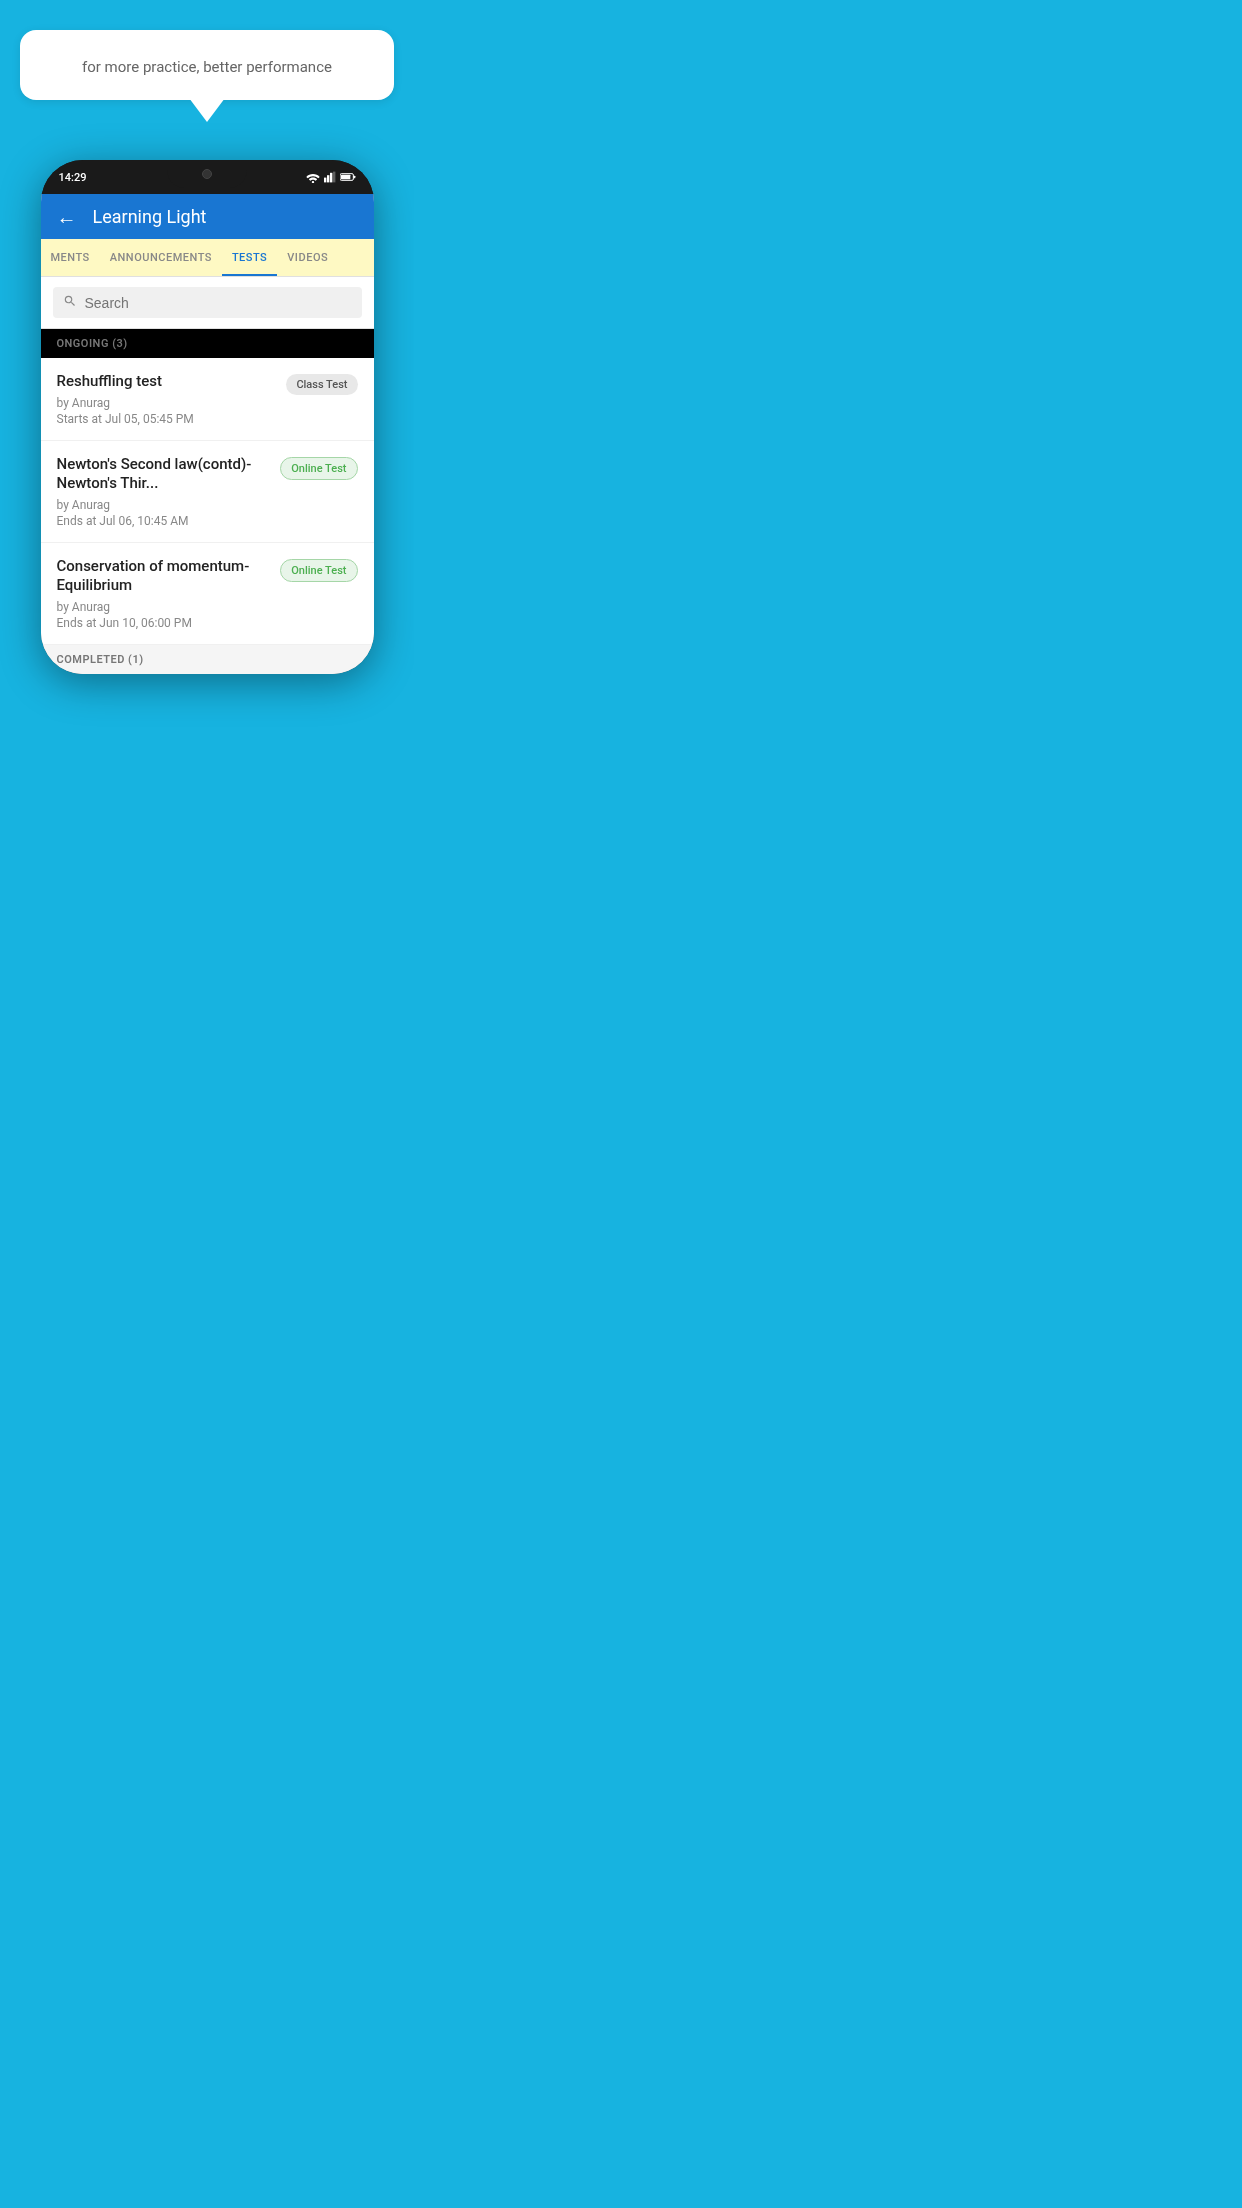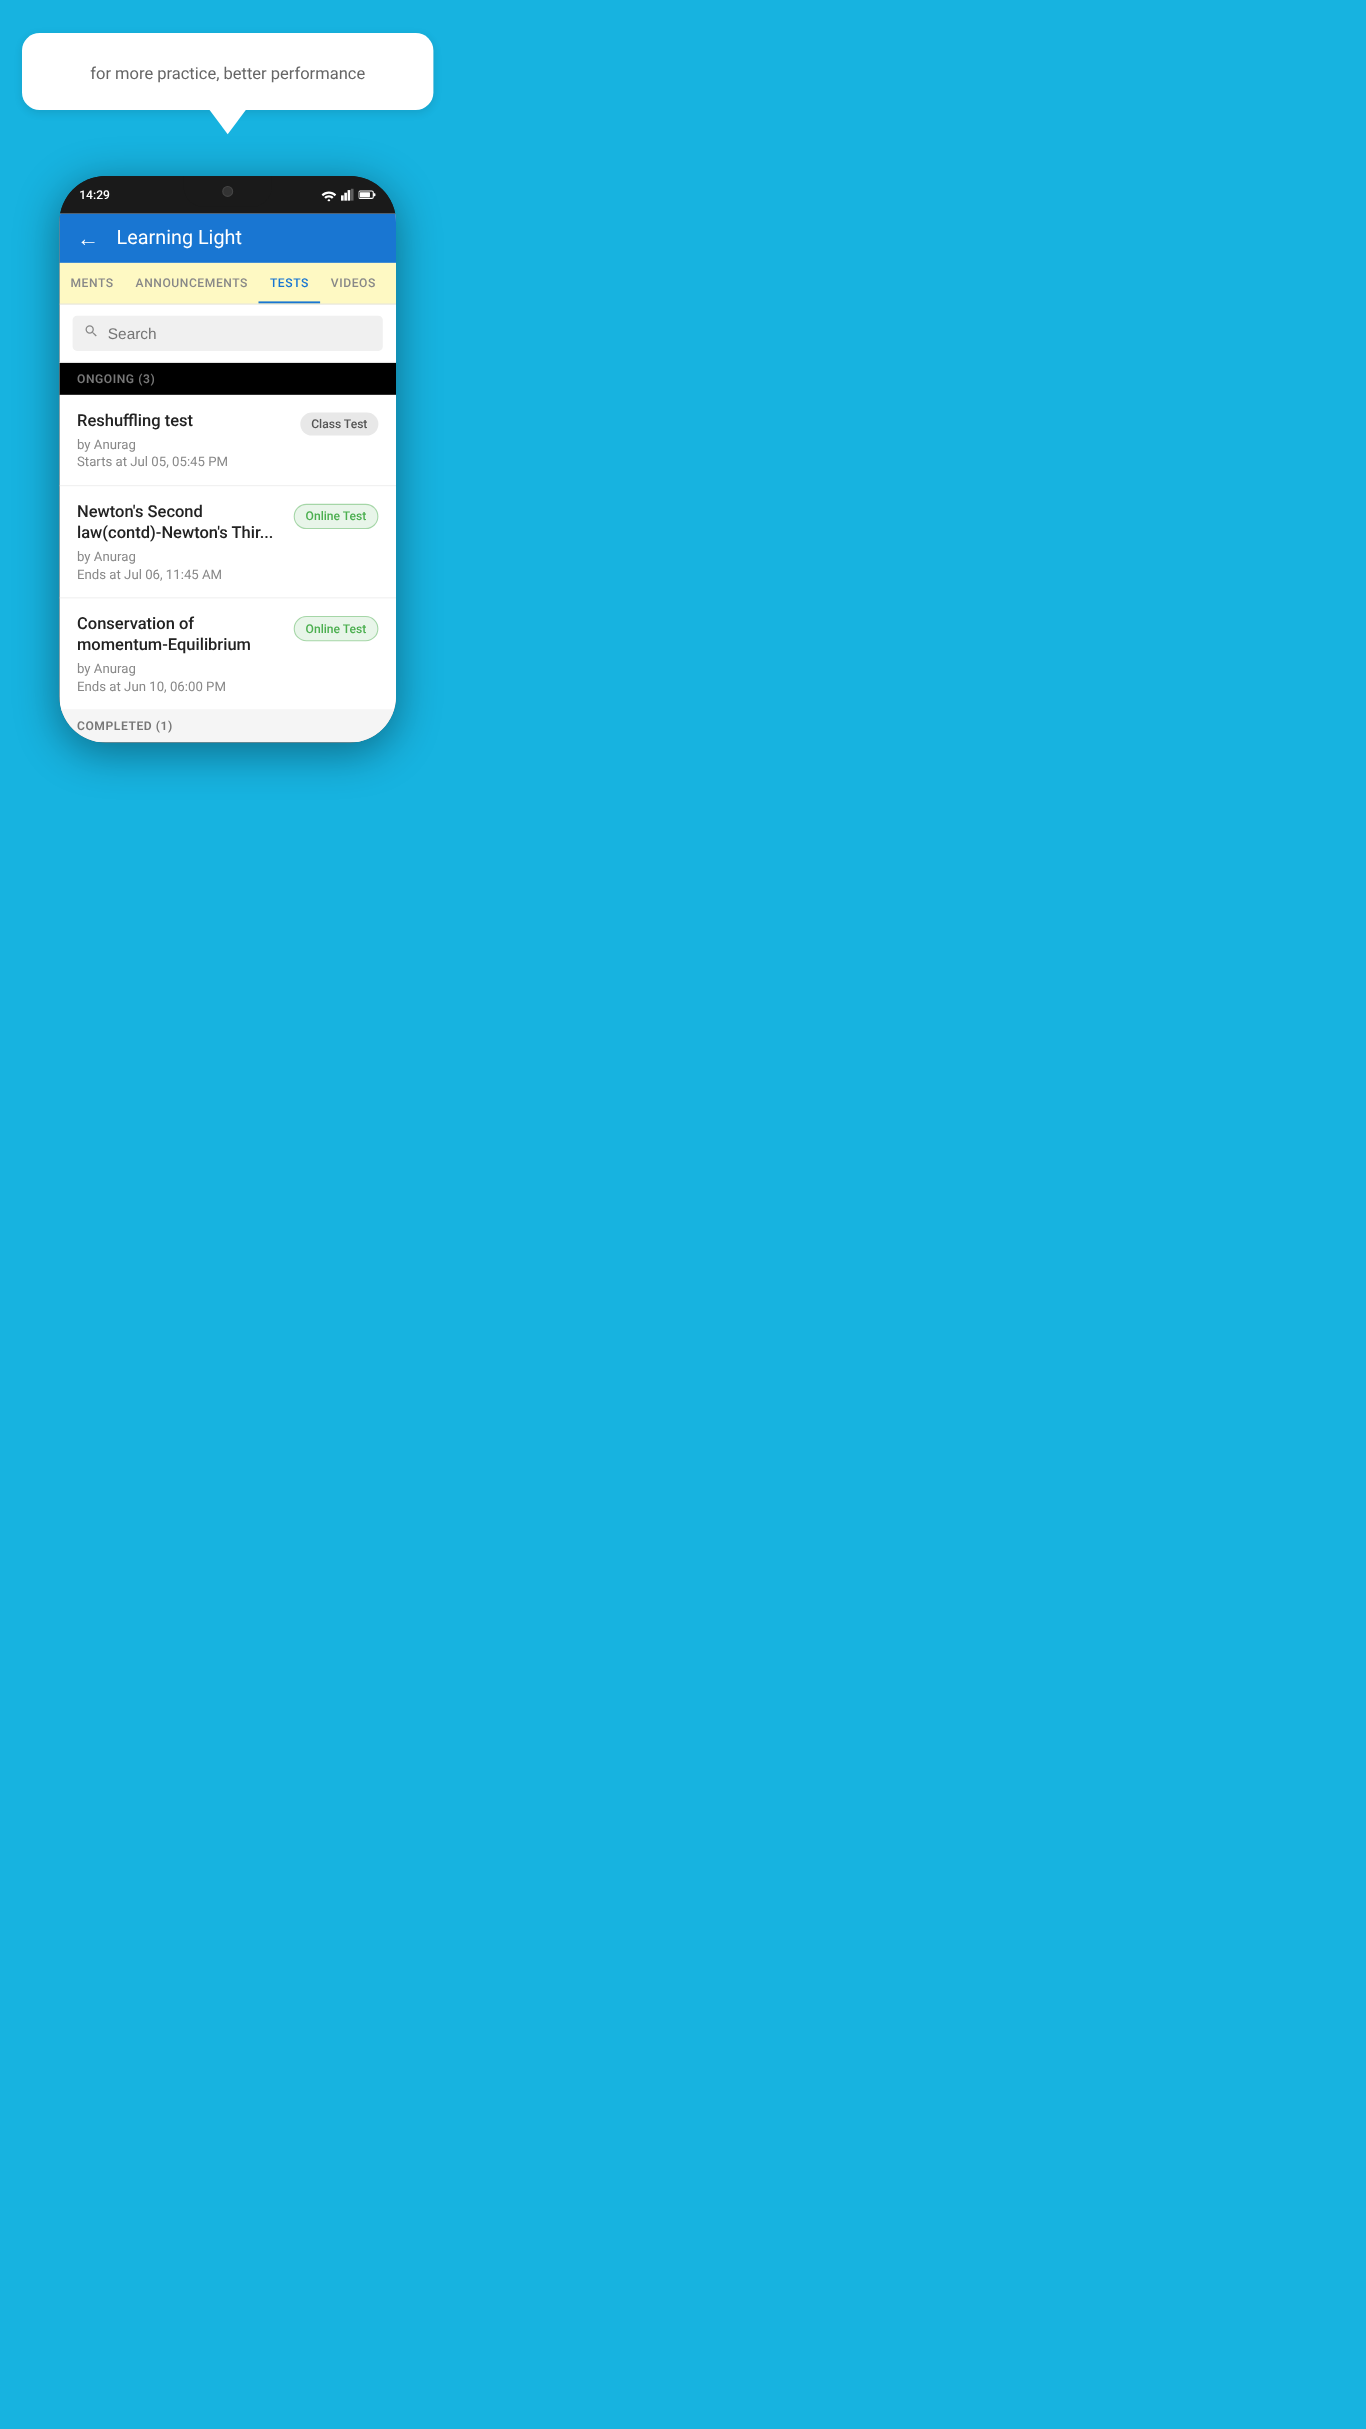--- a/index.html
+++ b/index.html
@@ -49,21 +49,21 @@
     }
     .bubble-subtitle {
       text-align: center;
       font-size: 15px;
       color: #666;
       font-weight: 400;
     }
 
     
     .phone-frame {
-      width: 306px;
+      width: 333px;
       background: #1a1a1a;
       border-radius: 42px;
       padding: 0;
       overflow: hidden;
       box-shadow: 0 8px 40px rgba(0,0,0,0.4);
       position: relative;
       margin-top: 20px;
     }
 
     
@@ -336,21 +336,21 @@
           <div class="test-by">by Anurag</div>
           <div class="test-time">Starts at  Jul 05, 05:45 PM</div>
         </div>
         <span class="badge badge-gray">Class Test</span>
       </div>
 
       <div class="test-item">
         <div class="test-info">
           <div class="test-name">Newton's Second law(contd)-Newton's Thir...</div>
           <div class="test-by">by Anurag</div>
-          <div class="test-time">Ends at  Jul 06, 11:45 AM</div>
+          <div class="test-time">Ends at  Jul 06, 10:45 AM</div>
         </div>
         <span class="badge badge-green">Online Test</span>
       </div>
 
       <div class="test-item">
         <div class="test-info">
           <div class="test-name">Conservation of momentum-Equilibrium</div>
           <div class="test-by">by Anurag</div>
           <div class="test-time">Ends at  Jun 10, 06:00 PM</div>
         </div>

